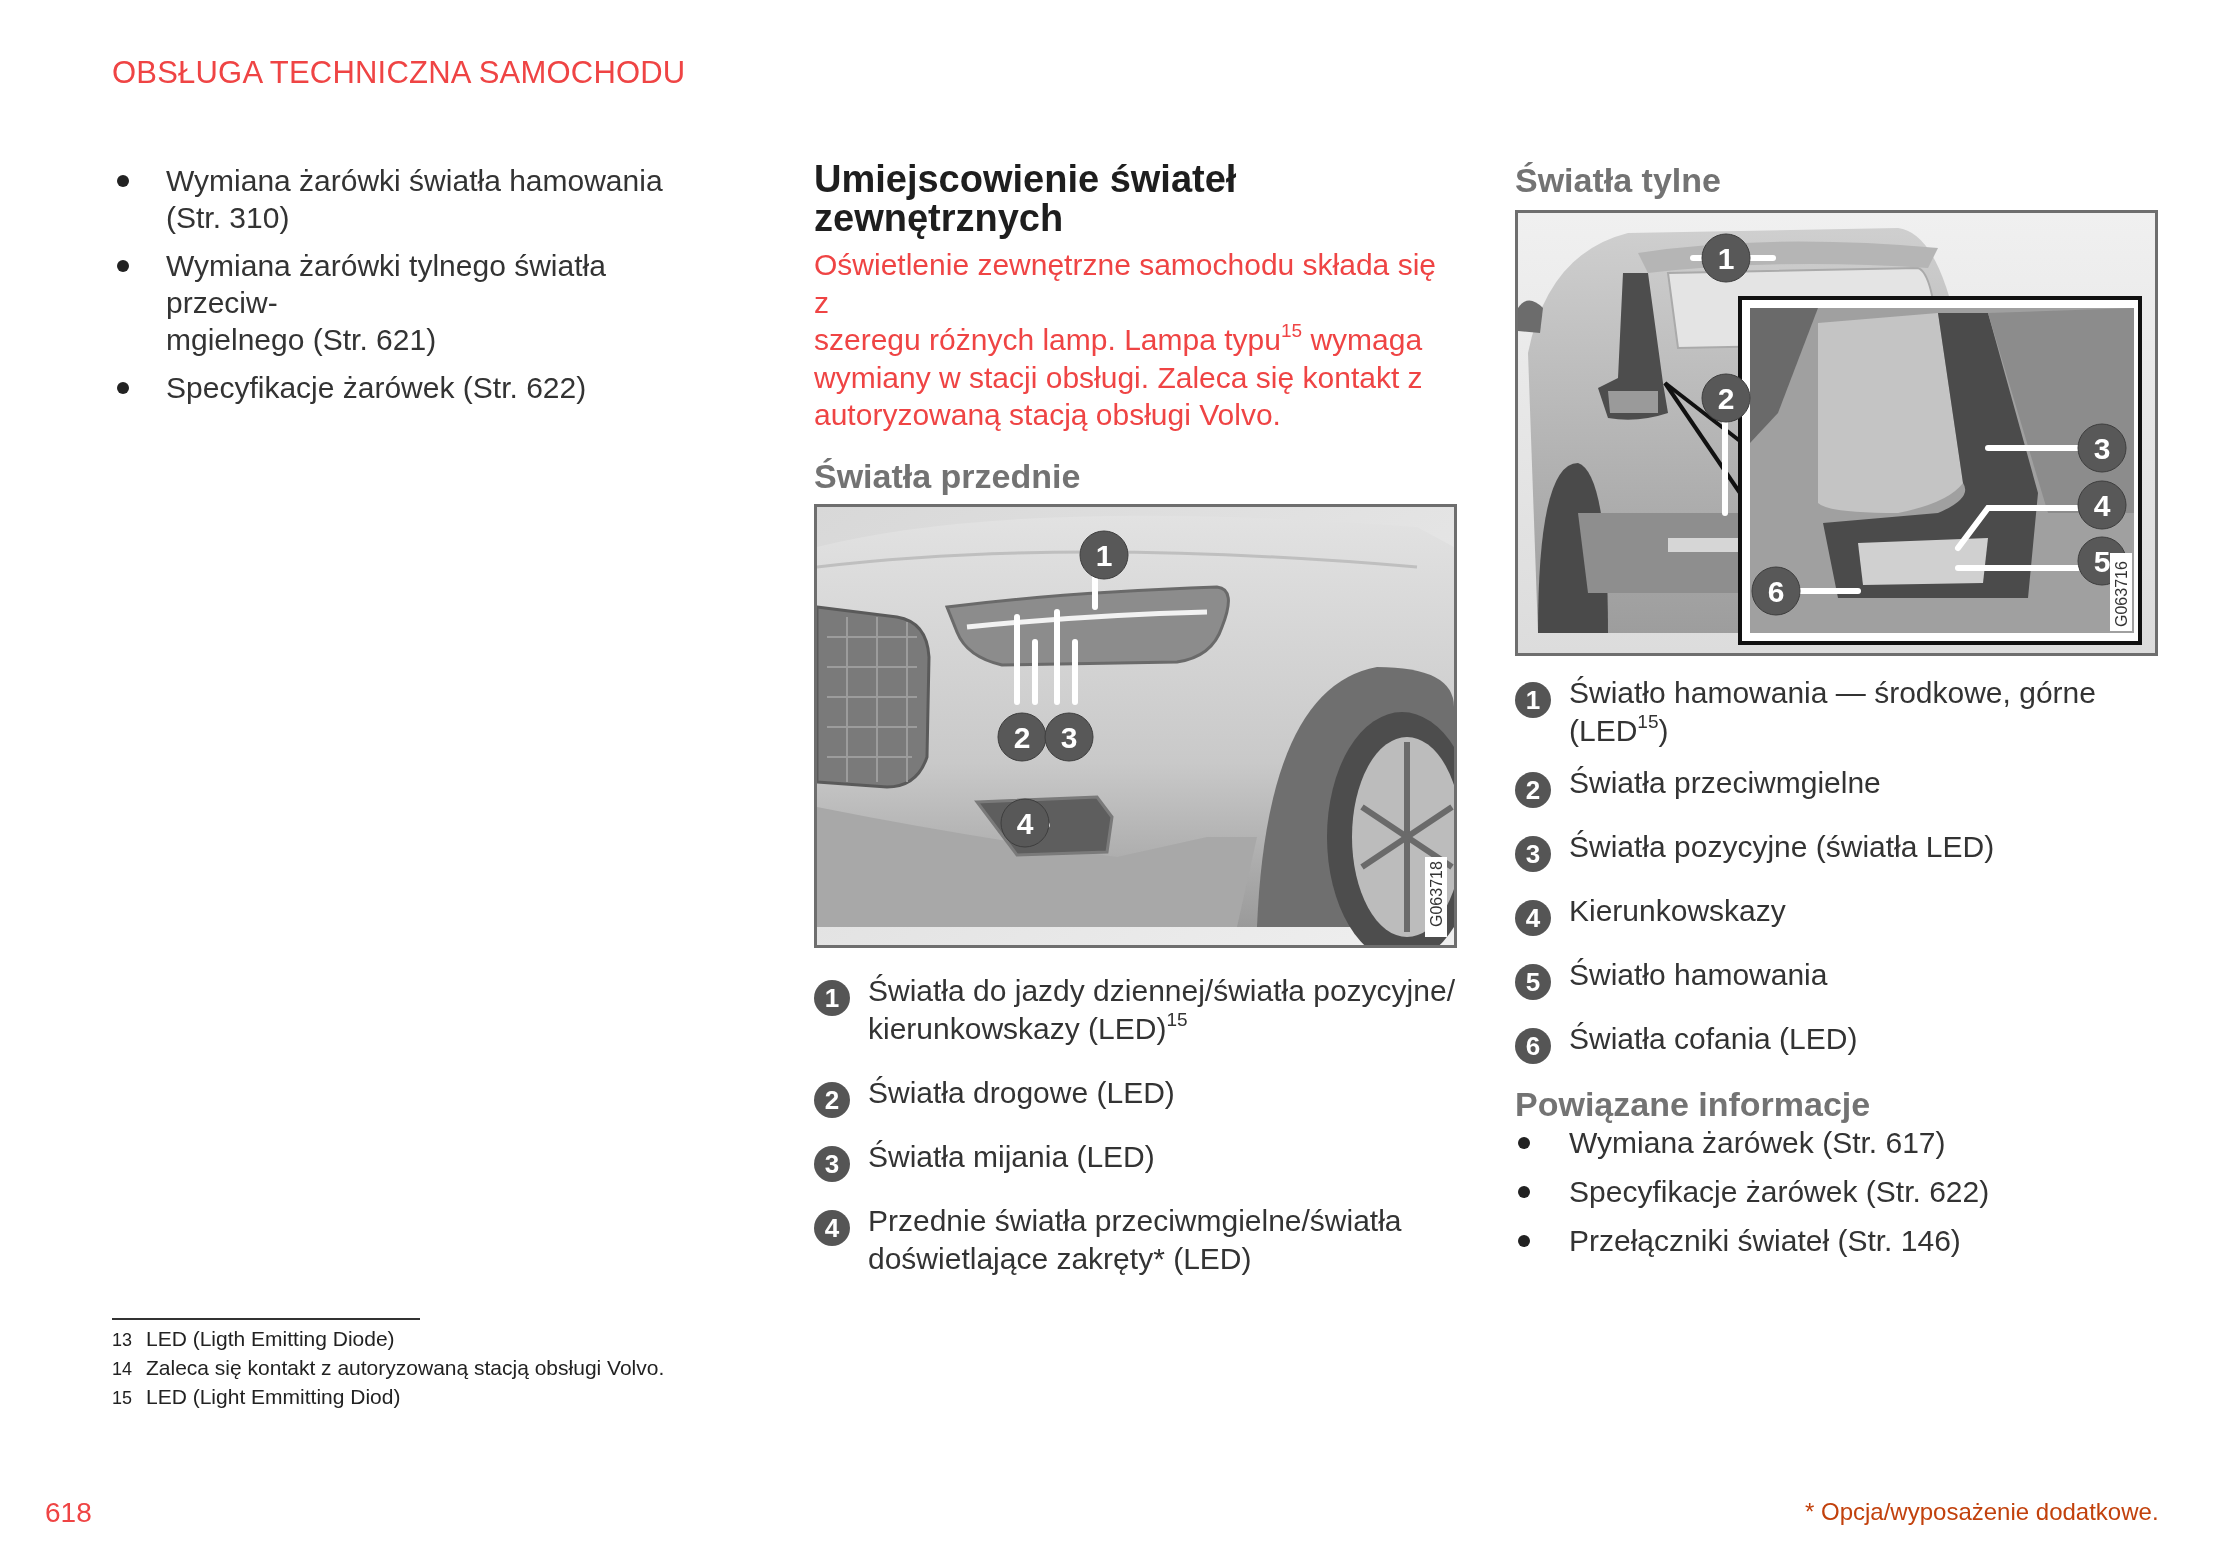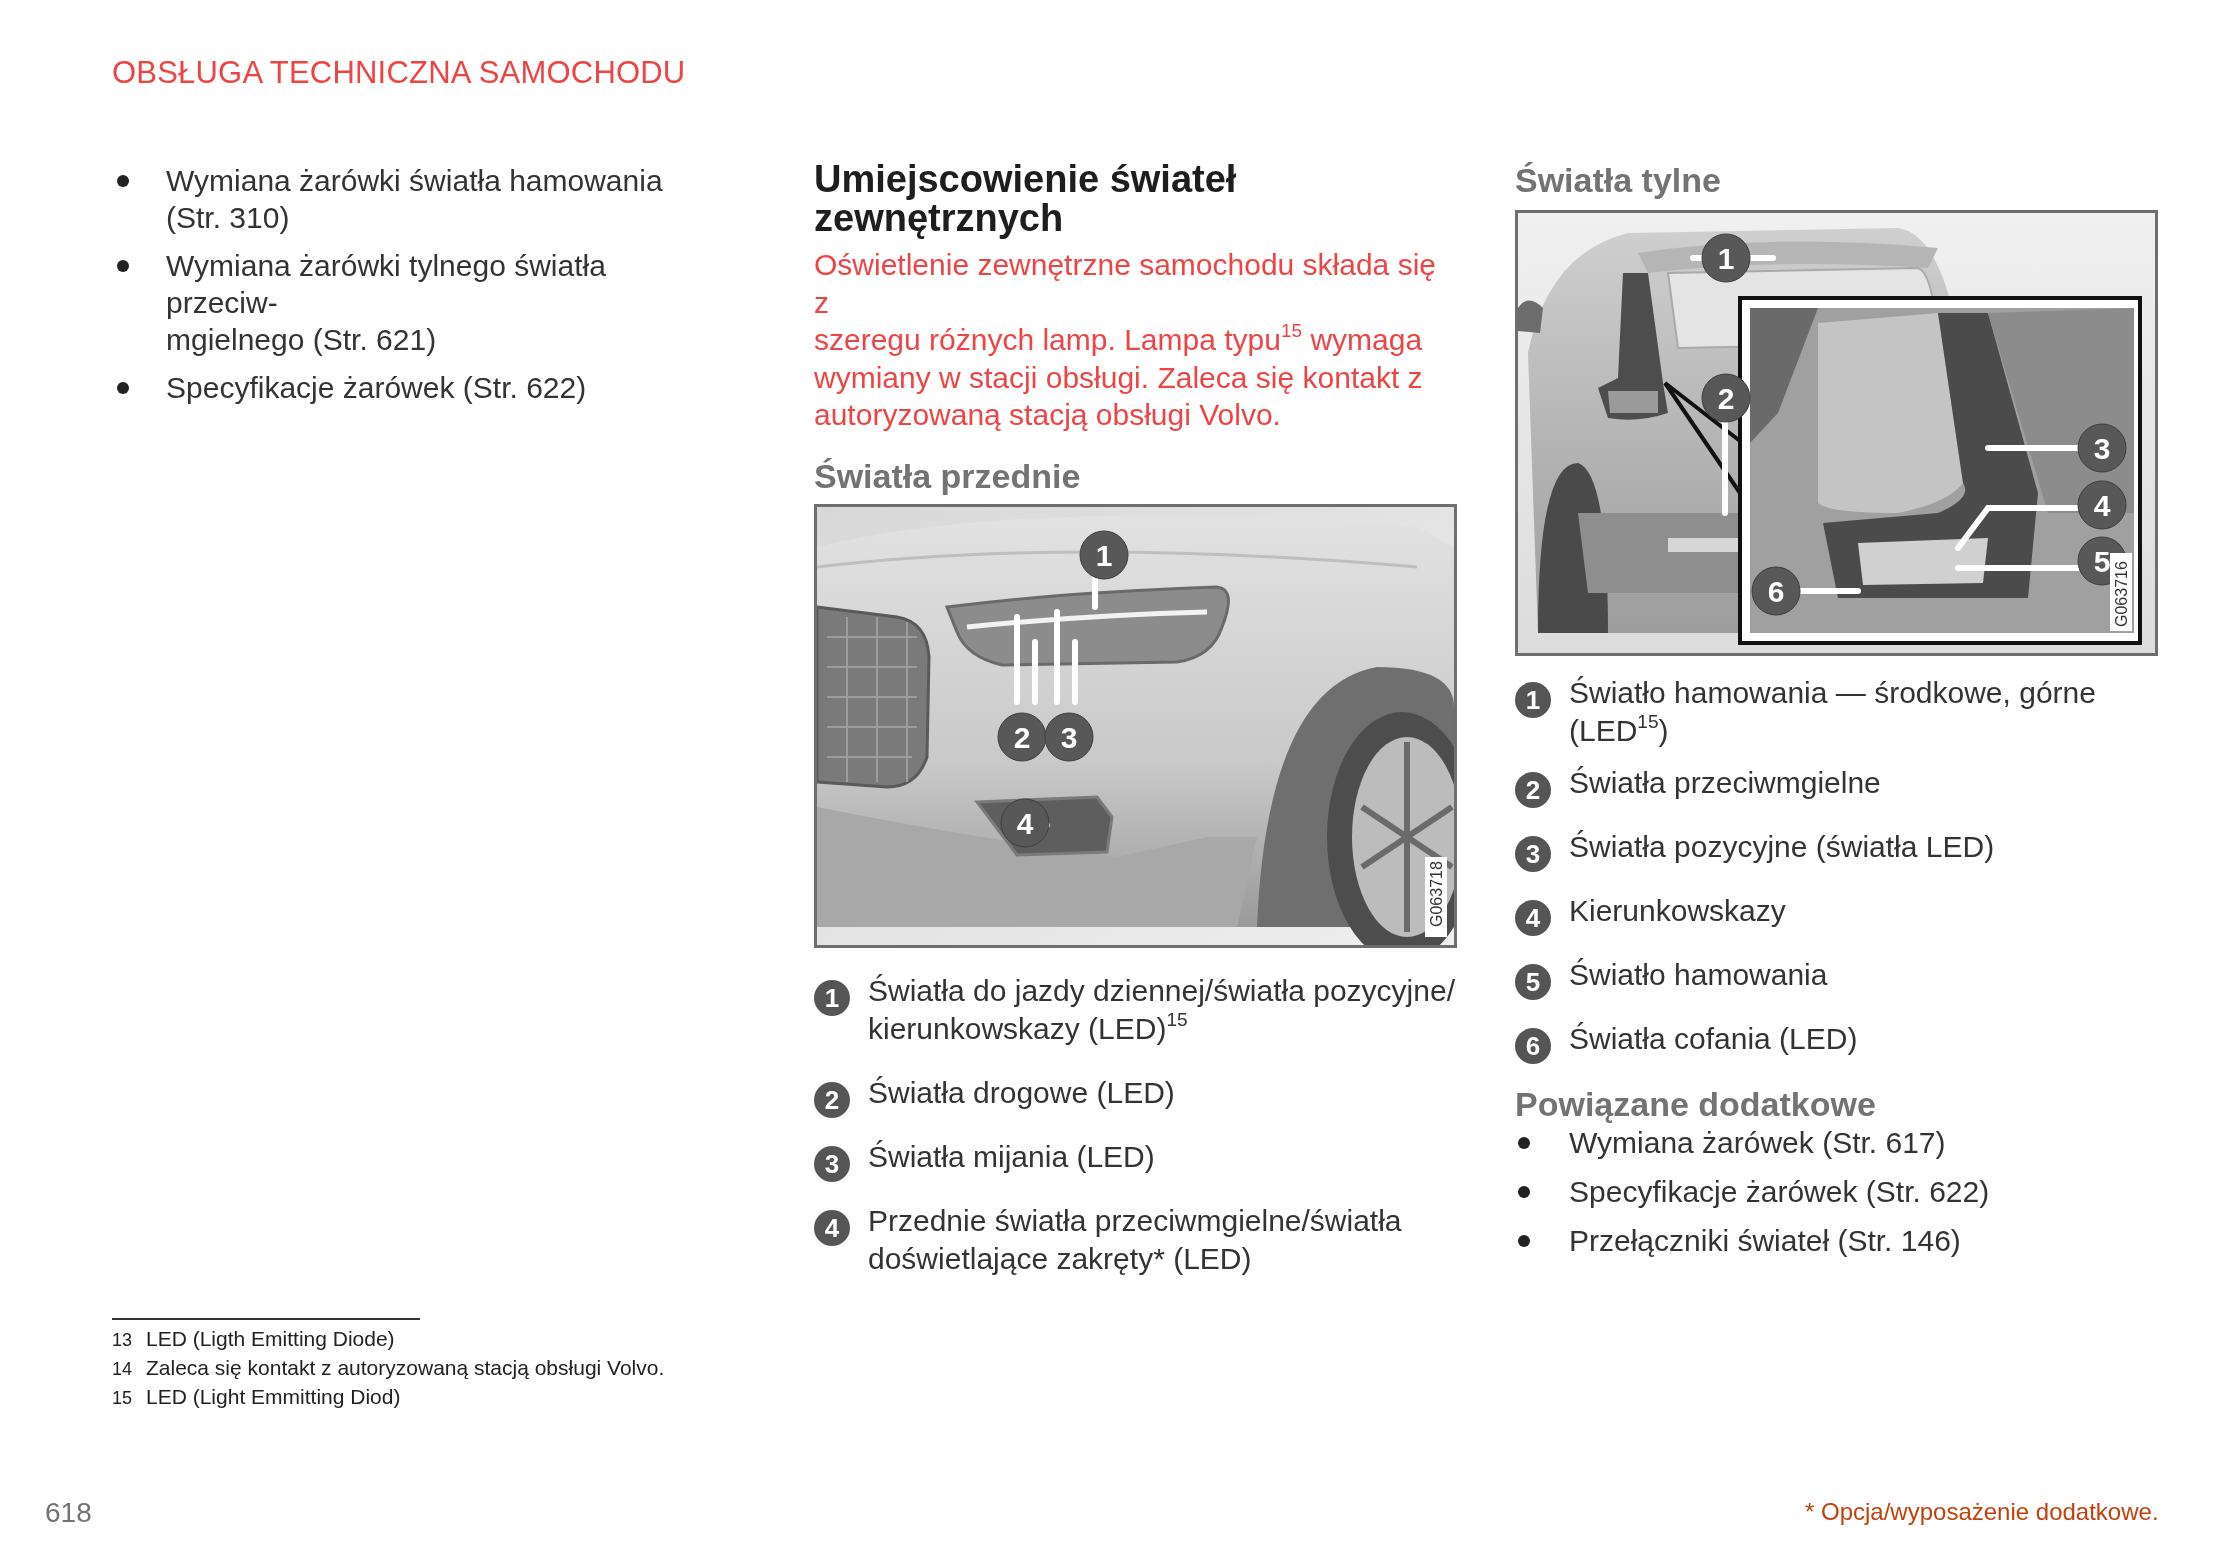--- a/index.html
+++ b/index.html
@@ -40,21 +40,21 @@
     .legend li {
       position: relative; padding-left: 54px; font-size: 30px; line-height: 38px; color: #333; margin-bottom: 26px;
     }
     .legend li .badge {
       position: absolute; left: 0; top: 8px; width: 36px; height: 36px; border-radius: 50%;
       background: #555; color: #fff; font-weight: bold; font-size: 26px; line-height: 36px; text-align: center;
     }
     .footnote-rule { left: 112px; top: 1318px; width: 308px; height: 2px; background: #333; }
     .footnotes { left: 112px; top: 1325px; font-size: 21px; line-height: 27px; color: #222; }
     .footnotes .fn-num { display: inline-block; width: 34px; font-size: 18px; }
-    .page-number { left: 45px; top: 1497px; font-size: 28px; color: #737373; text-align: center; }
+    .page-number { left: 45px; top: 1497px; font-size: 28px; color: #ef4444; text-align: center; }
     .option-note { left: 1805px; top: 1498px; font-size: 24px; color: #c2410c; }
     .callout {
       fill: #585858; stroke: #3e3e3e; stroke-width: 1;
     }
     .callout-text { fill: #ffffff; font-family: "Liberation Sans", sans-serif; font-weight: bold; font-size: 30px; }
     .leader { stroke: #ffffff; stroke-width: 6; fill: none; stroke-linecap: round; }
     .fig-code { font-family: "Liberation Sans", sans-serif; font-size: 16px; fill: #333; }
   </style>
 </head>
 <body>
@@ -289,21 +289,21 @@
     <li>
       <span class="badge">5</span>
       <span>Światło hamowania</span>
     </li>
     <li>
       <span class="badge">6</span>
       <span>Światła cofania (LED)</span>
     </li>
   </ul>
 
-  <h2 class="sub-title" style="margin-top:8px;">Powiązane dodatkowe</h2>
+  <h2 class="sub-title" style="margin-top:8px;">Powiązane informacje</h2>
   <ul class="bullet-list" style="margin-top:0;">
     <li style="margin-bottom:12px;">
       <span class="dot" style="left:3px;"></span>
       <span>Wymiana żarówek (Str. 617)</span>
     </li>
     <li style="margin-bottom:12px;">
       <span class="dot" style="left:3px;"></span>
       <span>Specyfikacje żarówek (Str. 622)</span>
     </li>
     <li>

